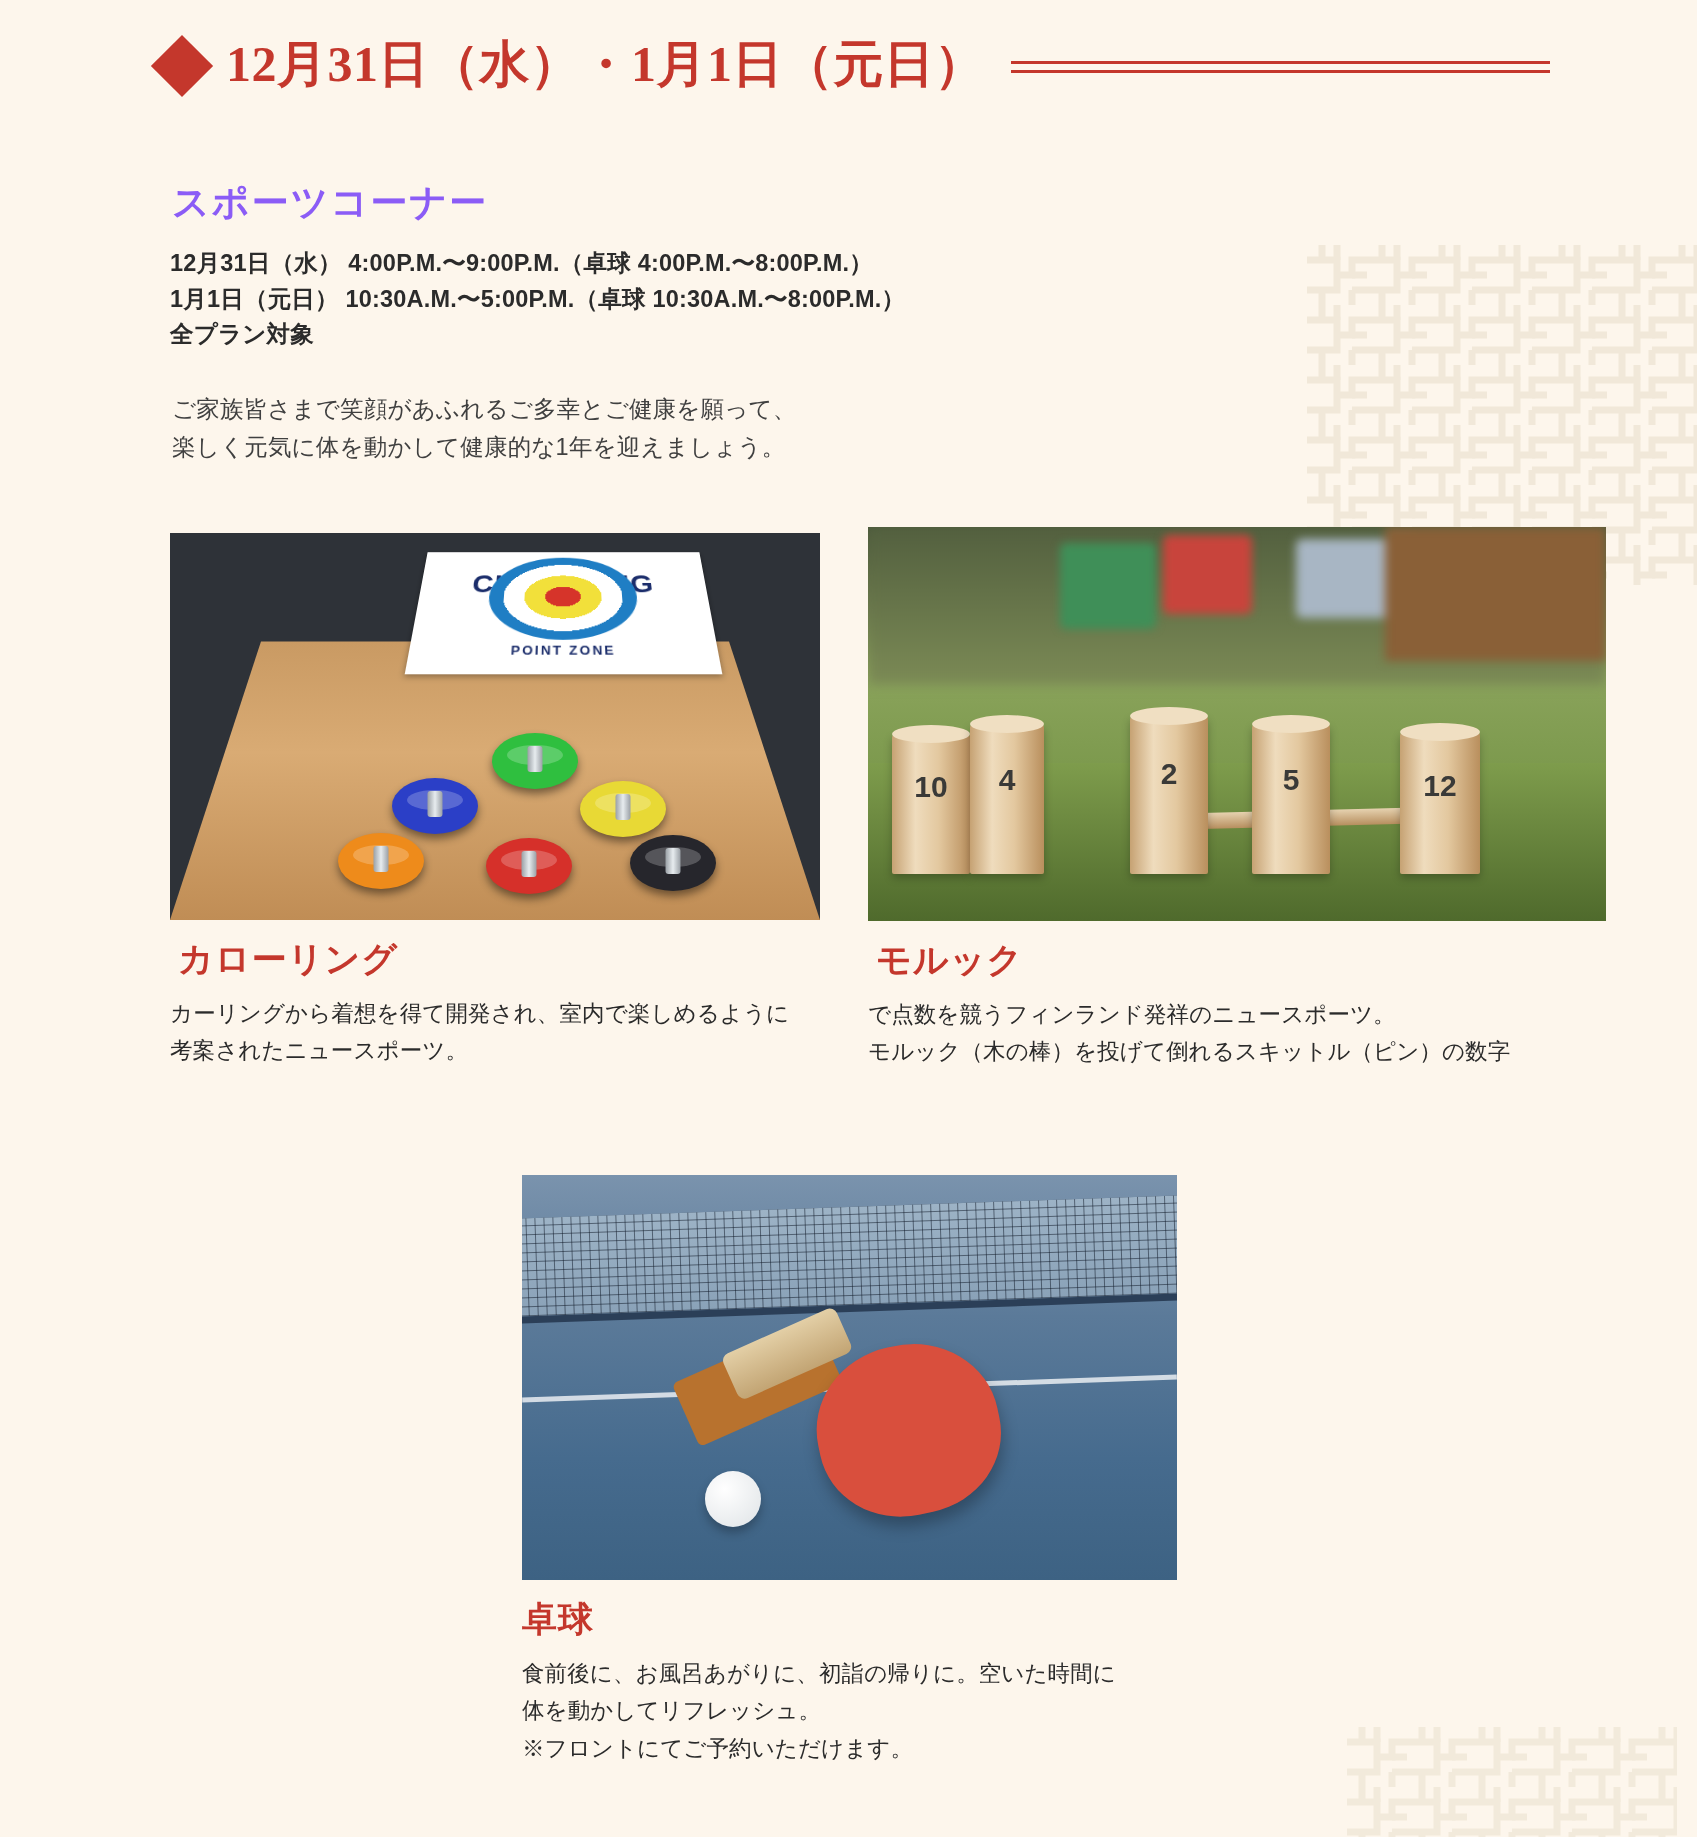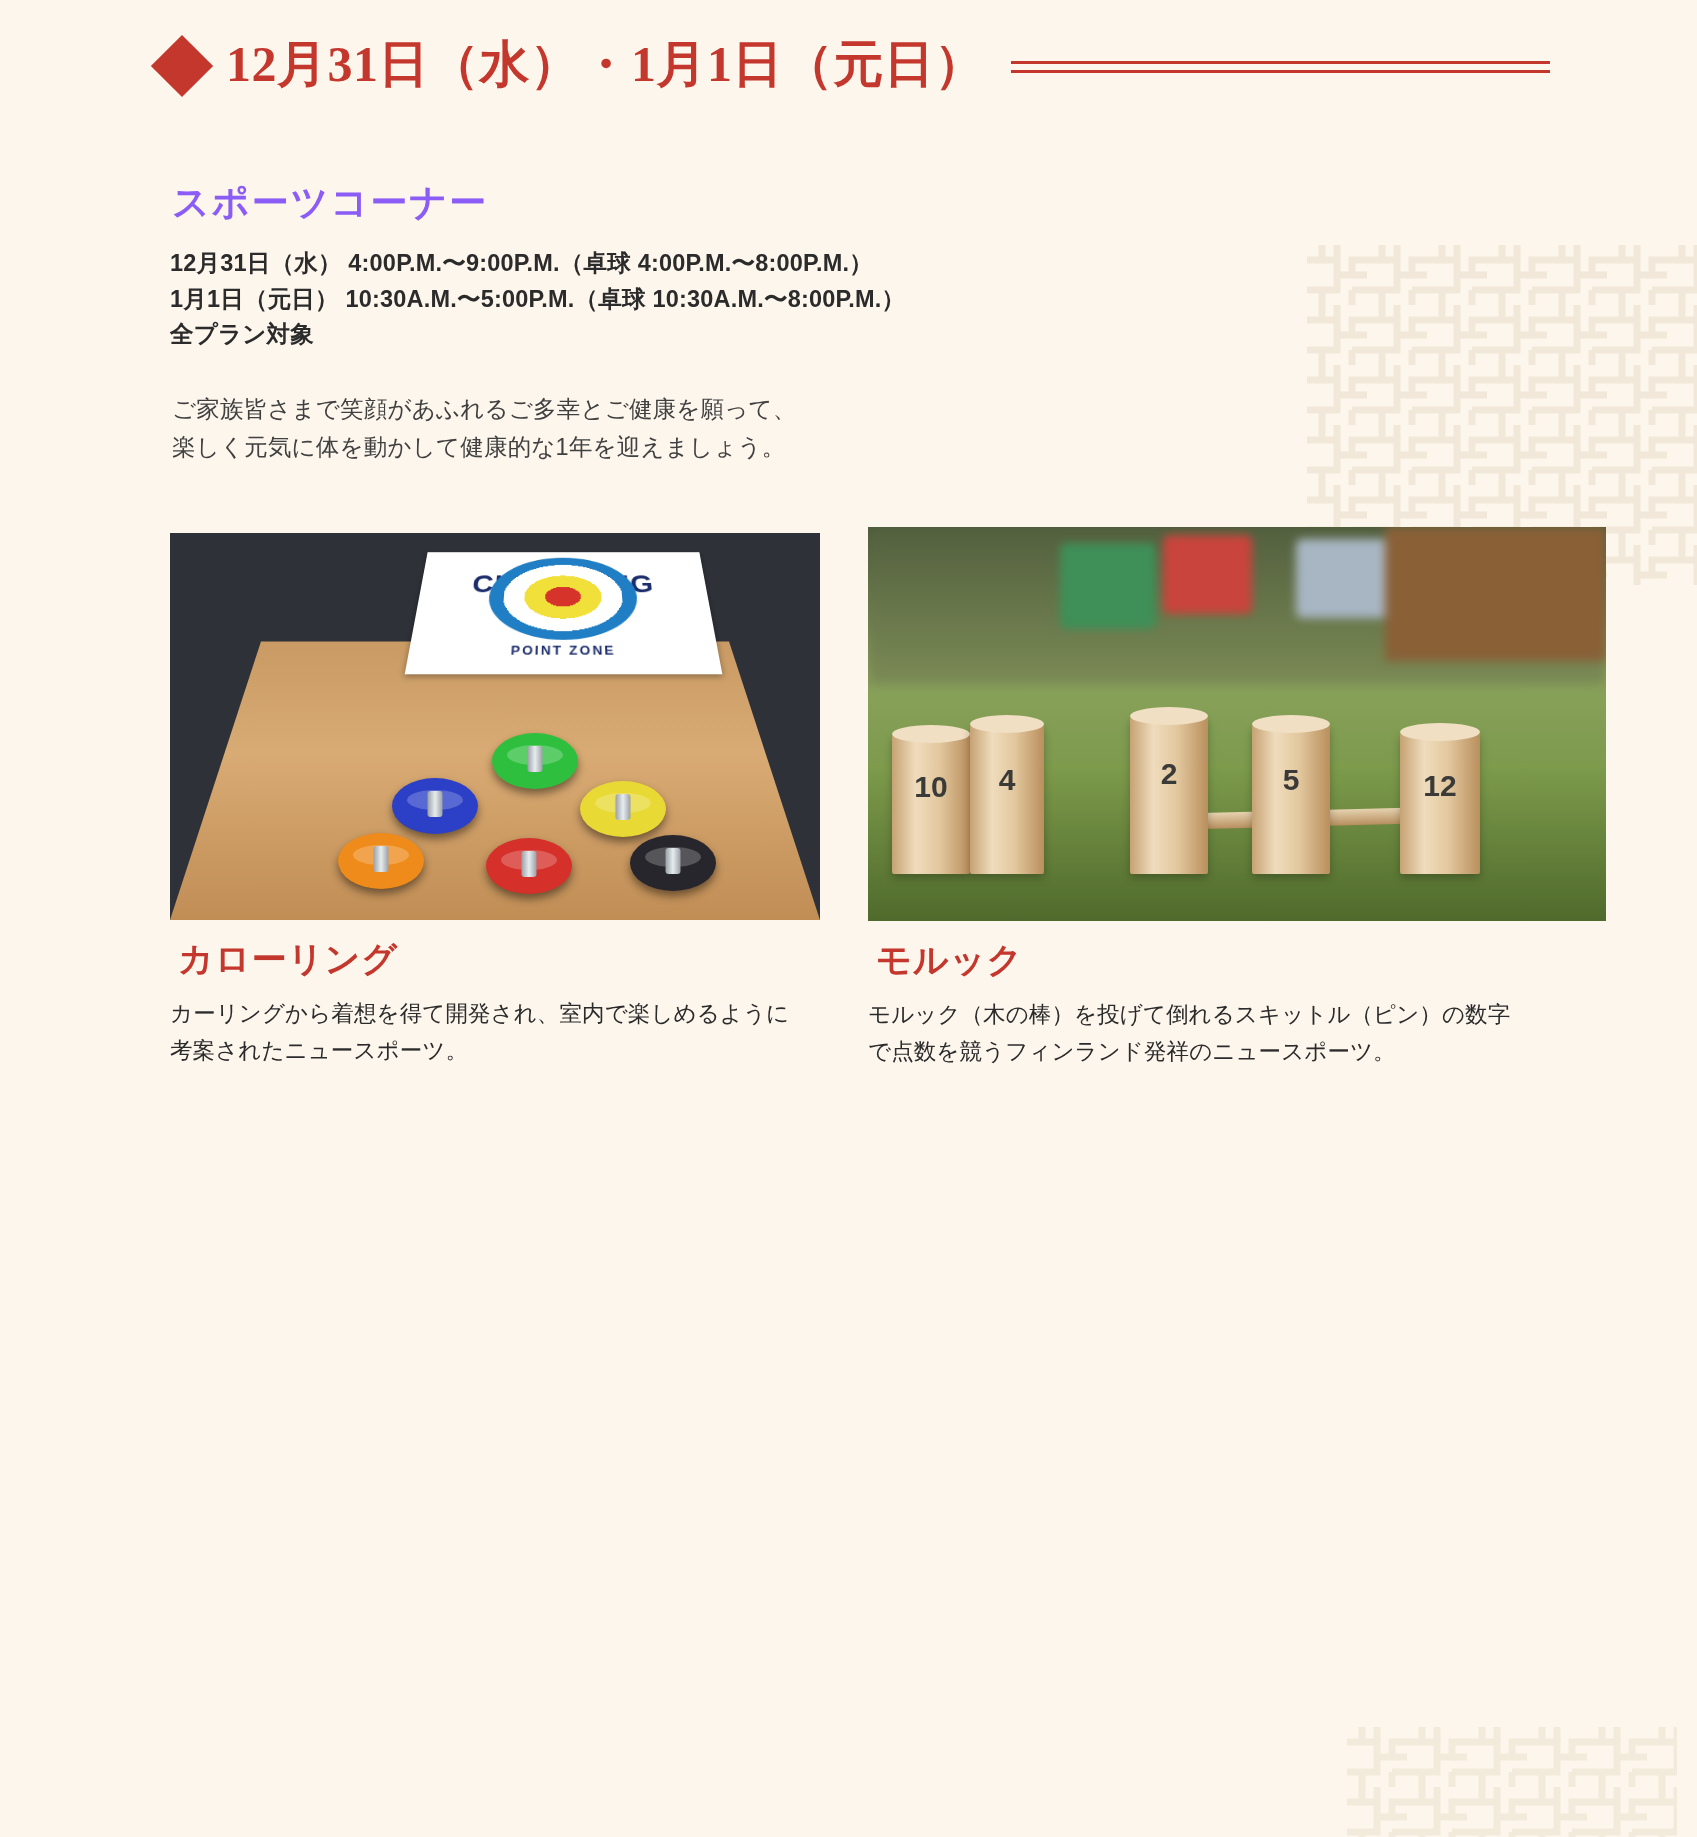--- a/index.html
+++ b/index.html
@@ -365,19 +365,39 @@
         <div class="pin-top"></div>
         <div class="pin-num">5</div>
       </div>
       <div class="pin" style="left:532px; width:80px; height:142px;">
         <div class="pin-top"></div>
         <div class="pin-num">12</div>
       </div>
     </div>
     <div class="card-title">モルック</div>
     <div class="card-desc">
+      <div>で点数を競うフィンランド発祥のニュースポーツ。</div>
       <div>モルック（木の棒）を投げて倒れるスキットル（ピン）の数字</div>
-      <div>で点数を競うフィンランド発祥のニュースポーツ。</div>
-    </div>
-  </div>
-
+    </div>
+  </div>
+
+  <div class="card" id="card-tabletennis">
+    <div class="card-img">
+      <div class="tt-bg"></div>
+      <div class="tt-net"></div>
+      <div class="tt-line"></div>
+      <div class="tt-bat-back"></div>
+      <div class="tt-handle"></div>
+      <div class="tt-blade-edge"></div>
+      <div class="tt-blade"></div>
+      <div class="tt-ball"></div>
+    </div>
+    <div class="ttl-wrap">
+      <div class="card-title">卓球</div>
+    </div>
+    <div class="card-desc">
+      <div>食前後に、お風呂あがりに、初詣の帰りに。空いた時間に</div>
+      <div>体を動かしてリフレッシュ。</div>
+      <div class="card-note">※フロントにてご予約いただけます。</div>
+    </div>
+  </div>
 
 </div>
 
 </body></html>

